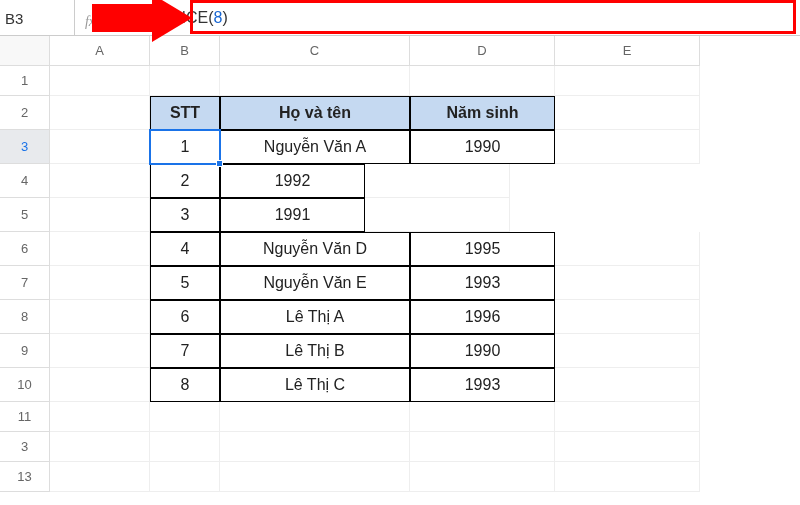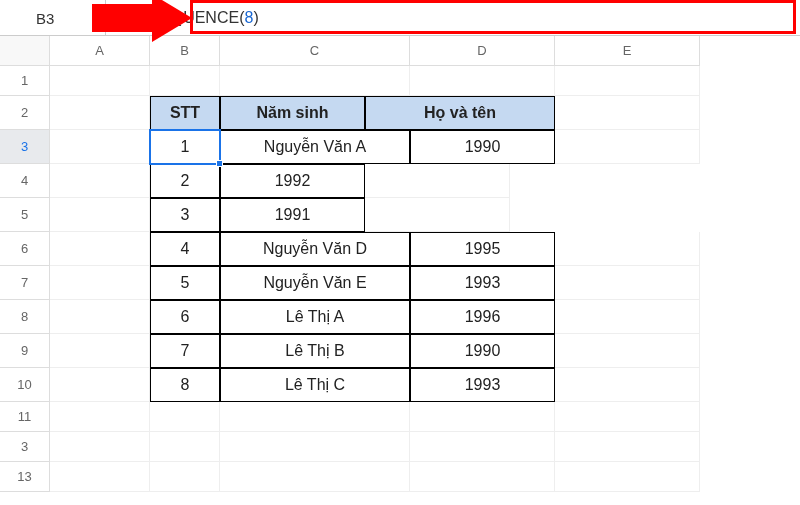--- a/index.html
+++ b/index.html
@@ -23,21 +23,20 @@
     }
     .cell-ref {
       width: 75px;
       height: 36px;
       display: flex;
       align-items: center;
       padding-left: 5px;
       font-size: 15px;
       color: #333;
       border-right: 1px solid #ccc;
-      margin-left: 31px;
     }
     .fx-area {
       flex: 1;
       display: flex;
       align-items: center;
       height: 36px;
       position: relative;
     }
     .fx-icon {
       width: 30px;
@@ -203,22 +202,22 @@
       <div class="cell col-B"></div>
       <div class="cell col-C"></div>
       <div class="cell col-D"></div>
       <div class="cell col-E"></div>
     </div>
 
     <div class="row">
       <div class="row-header">2</div>
       <div class="cell col-A"></div>
       <div class="cell col-B table-header">STT</div>
+      <div class="cell col-C table-header">Họ và tên</div>
       <div class="cell col-D table-header">Năm sinh</div>
-      <div class="cell col-C table-header">Họ và tên</div>
       <div class="cell col-E"></div>
     </div>
 
     <div class="row">
       <div class="row-header selected">3</div>
       <div class="cell col-A"></div>
       <div class="cell col-B table-cell active-cell">
         <span>1</span>
         <div class="active-handle"></div>
       </div>

